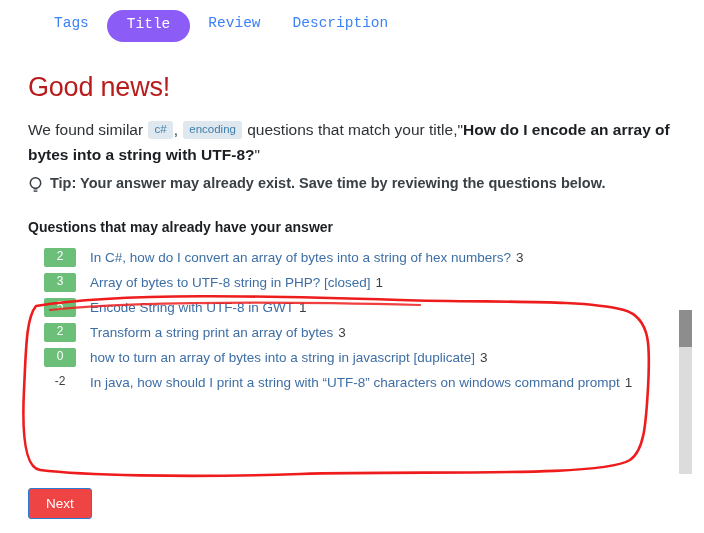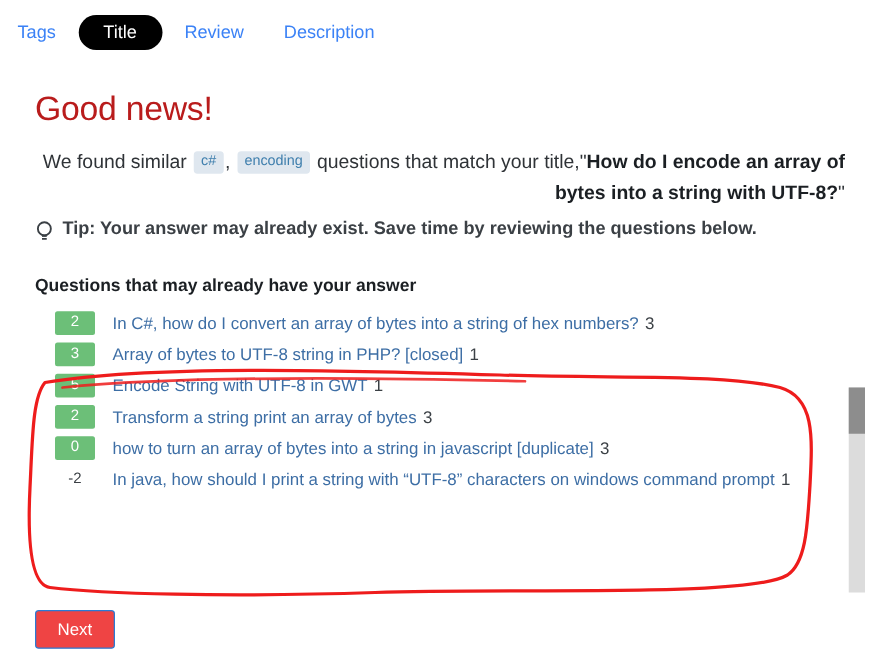--- a/index.html
+++ b/index.html
@@ -16,35 +16,36 @@
     color: #222426;
   }
 
   
   .tabbar {
     position: absolute;
     left: 0;
     top: 10px;
     height: 32px;
     display: flex;
-    align-items: center;
     gap: 4px;
+    padding-left: 40px;
+    font-family: Liberation Mono, monospace;
   }
   .tab {
     font-size: 14.5px;
     color: #3b82f6;
     padding: 6px 14px;
     border-radius: 16px;
     line-height: 1;
     white-space: nowrap;
     cursor: pointer;
     user-select: none;
   }
   .tab.active {
-    background: #000000;
+    background: #8b5cf6;
     color: #ffffff;
     padding: 7px 20px;
   }
 
   
   .content {
     position: absolute;
     left: 28px;
     top: 72px;
     width: 648px;
@@ -56,21 +57,20 @@
     color: #b91c1c;
     margin: 0 0 14px 0;
     letter-spacing: -0.2px;
   }
 
   .found-line {
     font-size: 15.5px;
     color: #2f3337;
     line-height: 25px;
     margin: 0 0 8px 0;
-    text-align: right;
   }
   .tag-chip {
     display: inline-block;
     background: #dfe7ef;
     color: #3f7fad;
     font-size: 11.5px;
     padding: 2px 6px 3px 6px;
     border-radius: 3px;
     line-height: 1.15;
     vertical-align: 2px;

